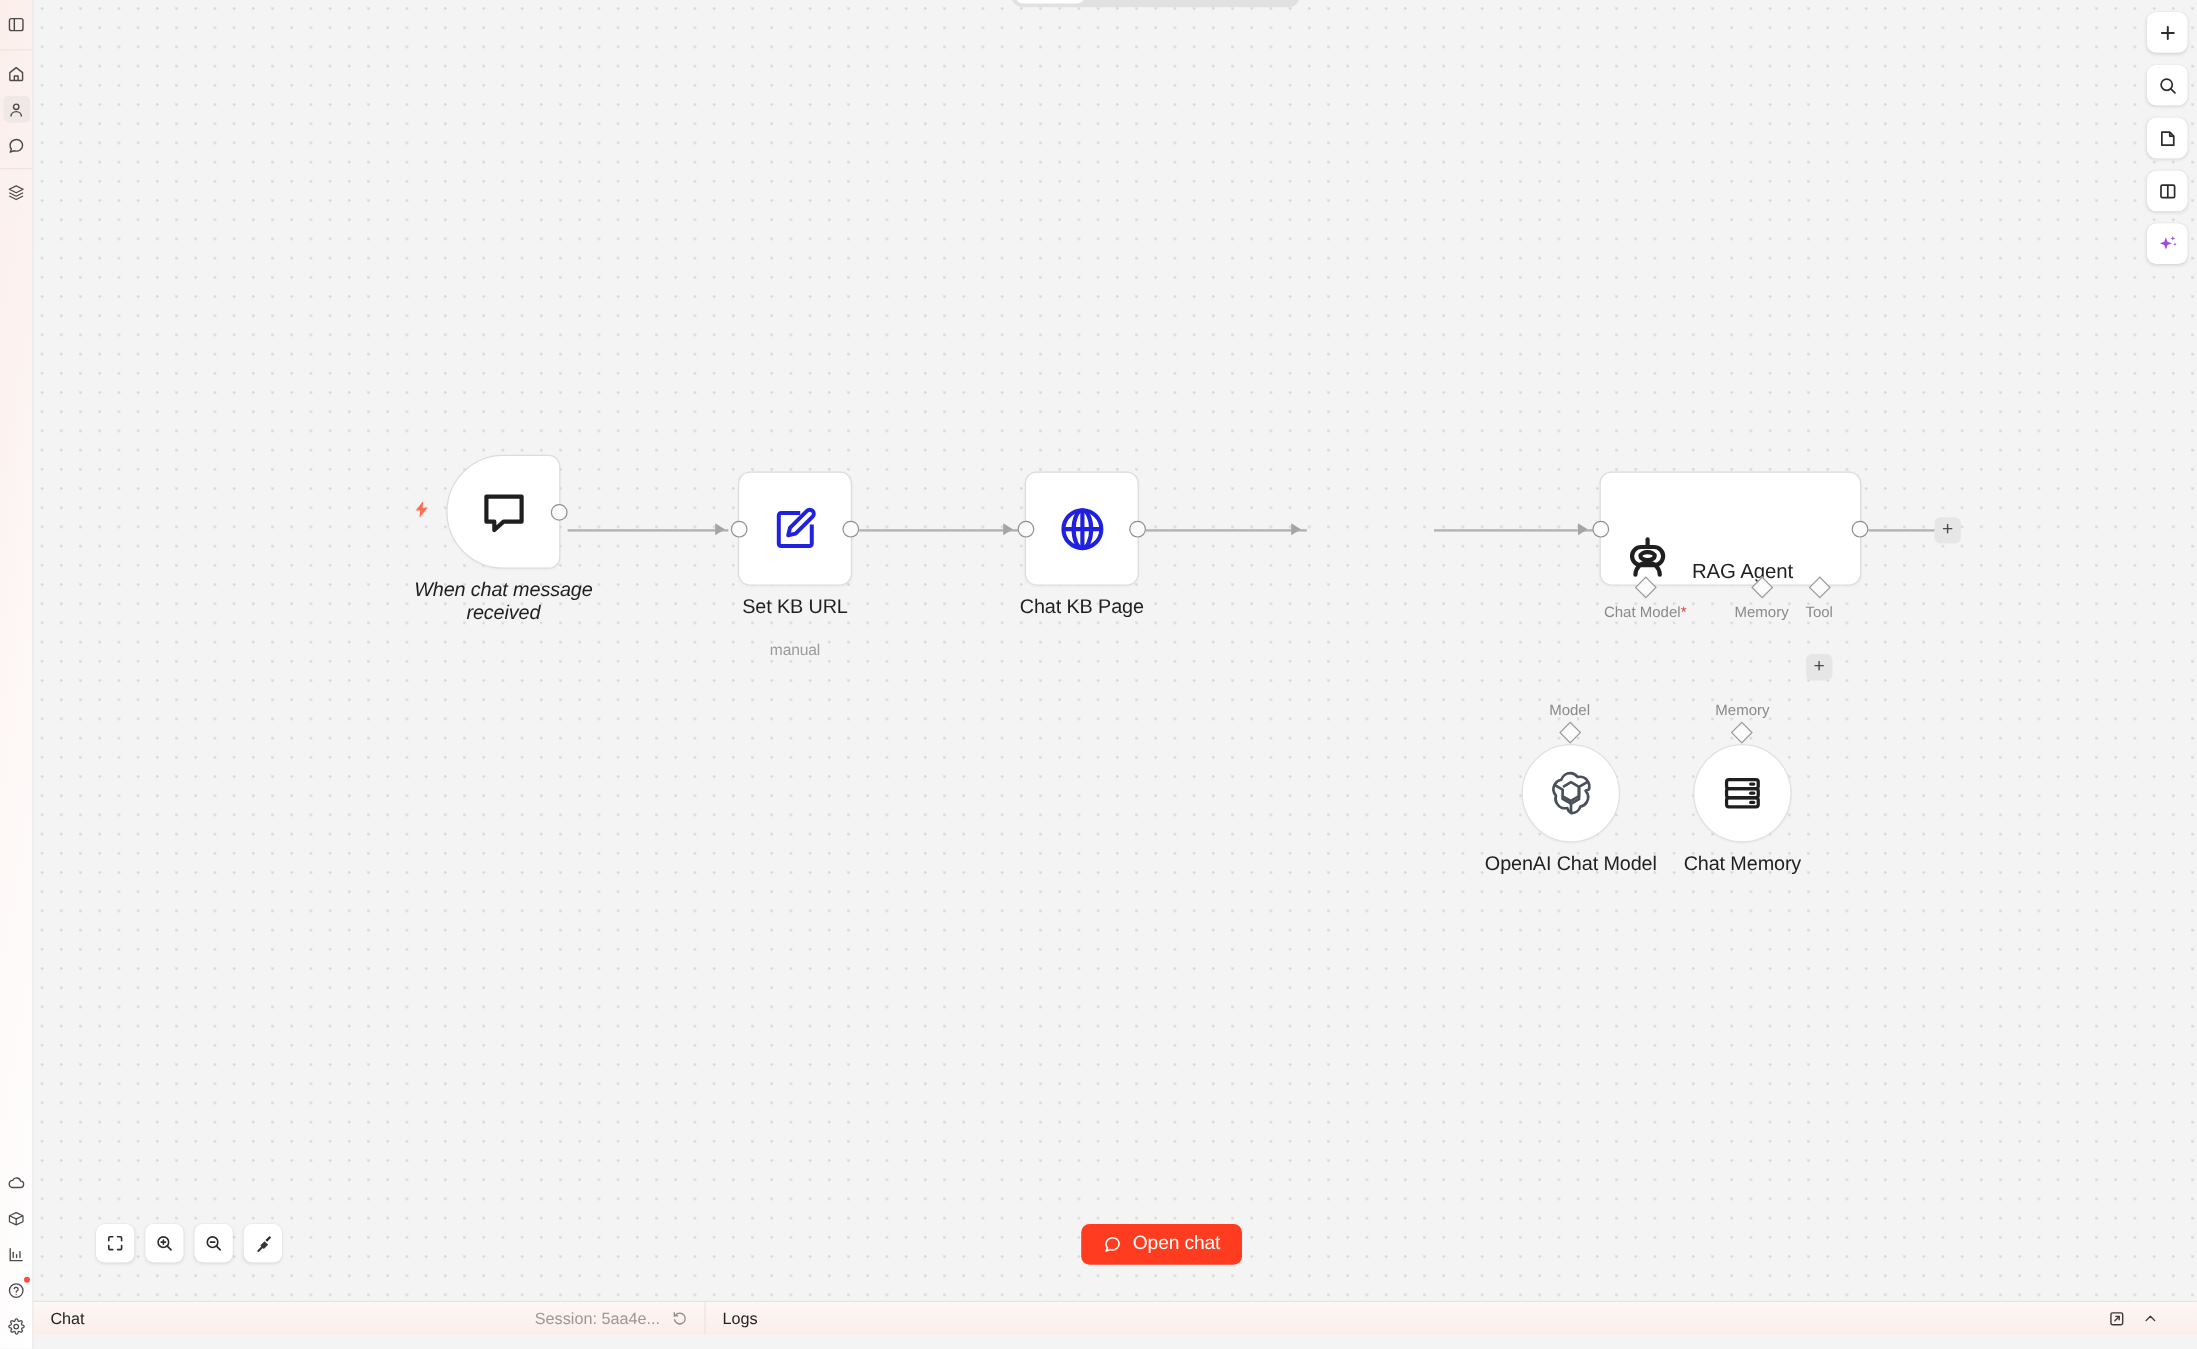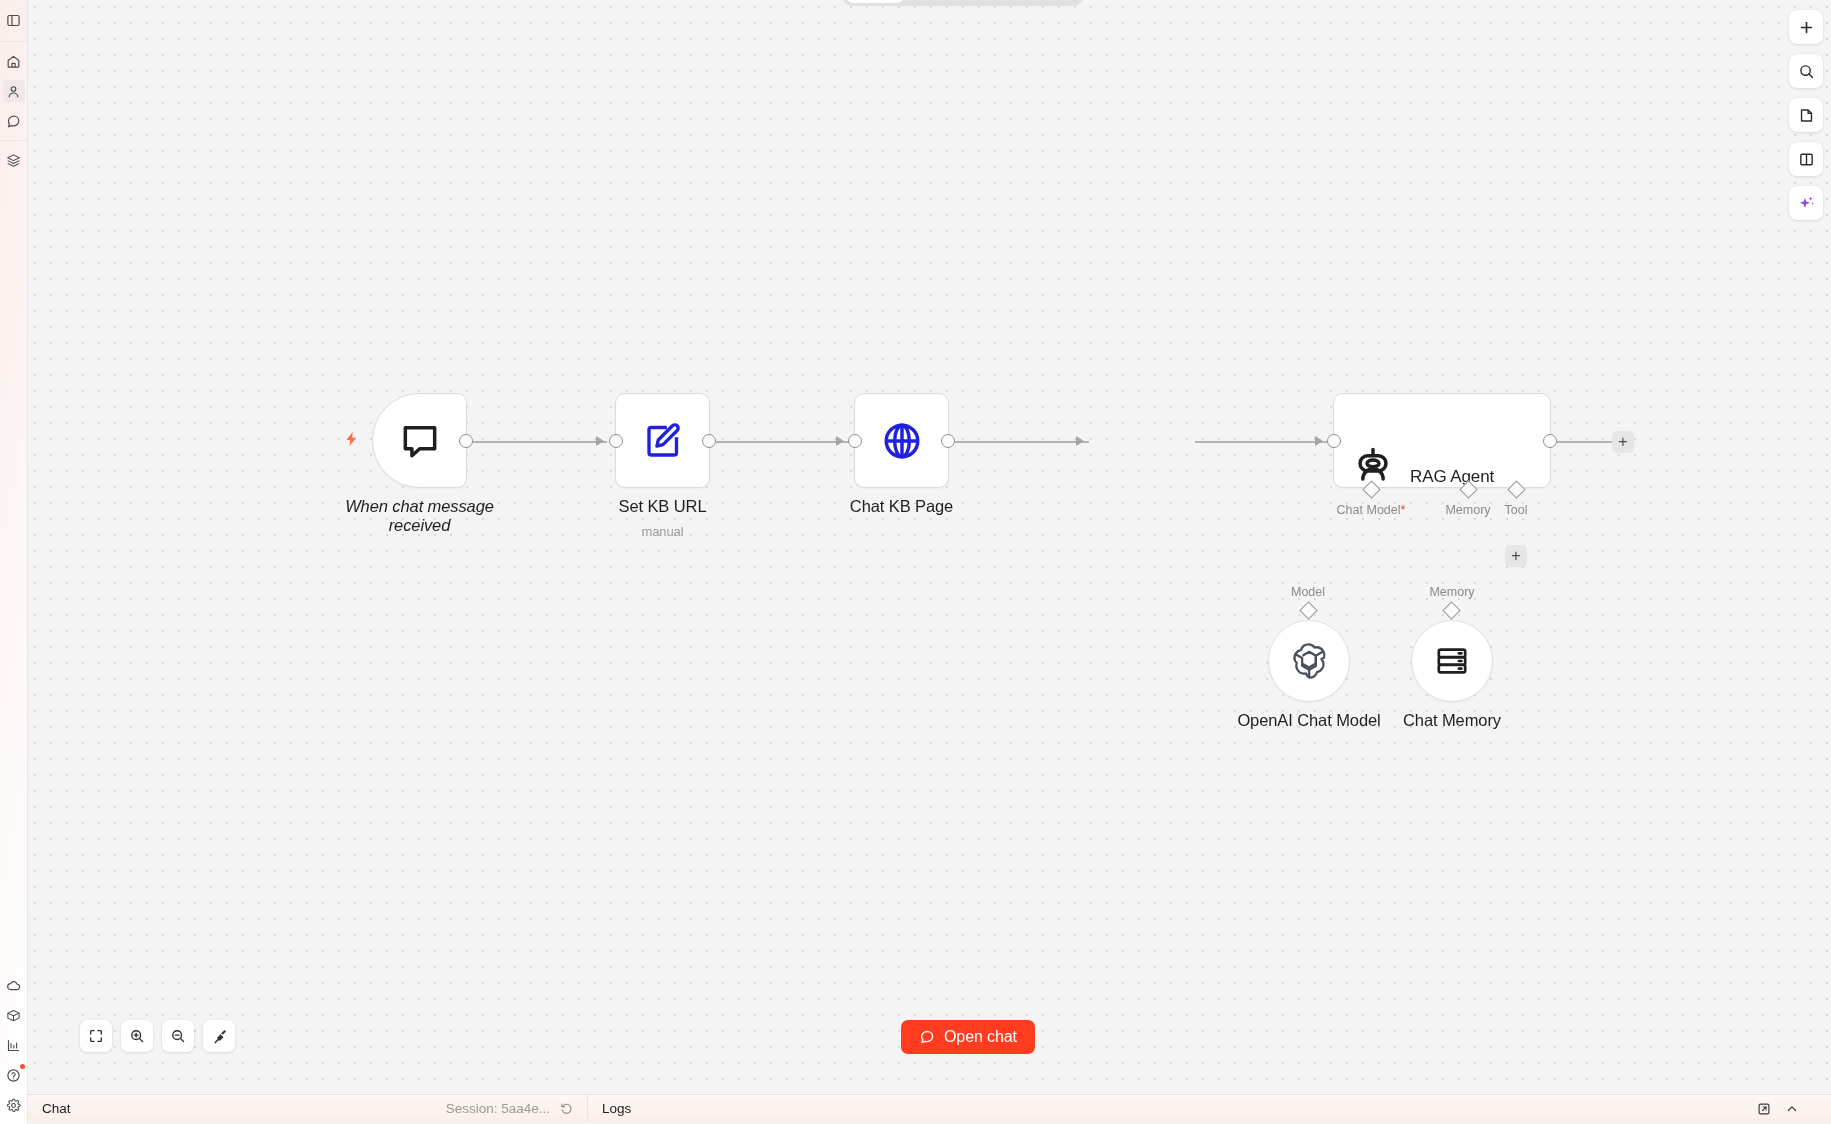--- a/index.html
+++ b/index.html
@@ -133,21 +133,21 @@
     white-space: nowrap;
     text-align: center;
     line-height: 1.18;
     letter-spacing: -0.1px;
   }
   .node-title.two-line { white-space: normal; width: 190px; }
   .node-sub {
     display: block;
     font-size: 13px;
     color: #9b9b9b;
-    margin-top: 8px;
+    margin-top: 18px;
   }
   .node-inline-label {
     font-size: 17px;
     color: #1f1f1f;
     letter-spacing: -0.1px;
   }
 
   
   .port {
     position: absolute;
@@ -274,21 +274,21 @@
     font-size: 16px;
     font-family: "Liberation Sans", sans-serif;
     cursor: pointer;
     z-index: 14;
     letter-spacing: -0.1px;
   }
 
   
   #bottom-bar {
     position: absolute;
-    left: 28px; right: 0; bottom: 2px;
+    left: 28px; right: 0; bottom: 12px;
     height: 28px;
     background: linear-gradient(180deg, #fdf7f5 0%, #fbeeea 100%);
     border-top: 1px solid #ebe2df;
     display: flex;
     align-items: stretch;
     z-index: 22;
     font-size: 13.5px;
   }
   .bb-pane {
     display: flex; align-items: center;
@@ -419,21 +419,21 @@
 
     <svg id="sub-links">
 
       <path d="M1343 500 L1280 592" stroke="#c4c4c4" stroke-width="2" fill="none" stroke-dasharray="7 6"></path>
 
       <path d="M1440 500 L1420 592" stroke="#c4c4c4" stroke-width="2" fill="none" stroke-dasharray="7 6"></path>
 
       <path d="M1488 500 L1488 545" stroke="#b9b9b9" stroke-width="2" fill="none"></path>
     </svg>
 
-    <div class="node trigger" style="left:344px; top:393px; width:95px; height:95px;font-style:italic;">
+    <div class="node trigger" style="left:344px; top:379px; width:95px; height:95px;font-style:italic;">
       <span class="trigger-bolt">
         <svg width="17" height="22" viewBox="0 0 24 24" fill="#ff6d4d">
           <path d="M13.6 2 4.8 13.4h5.3L9.2 22l9.4-11.8h-5.6z"></path>
         </svg>
       </span>
       <svg width="44" height="44" viewBox="0 0 24 24" fill="none" stroke="#1f1f1f" stroke-width="1.9" stroke-linejoin="round">
         <path d="M4 4.8h16v11.4h-8.2L7.6 20v-3.8H4z"></path>
       </svg>
       <div class="node-title two-line">When chat message received</div>
       <span class="port out"></span>

